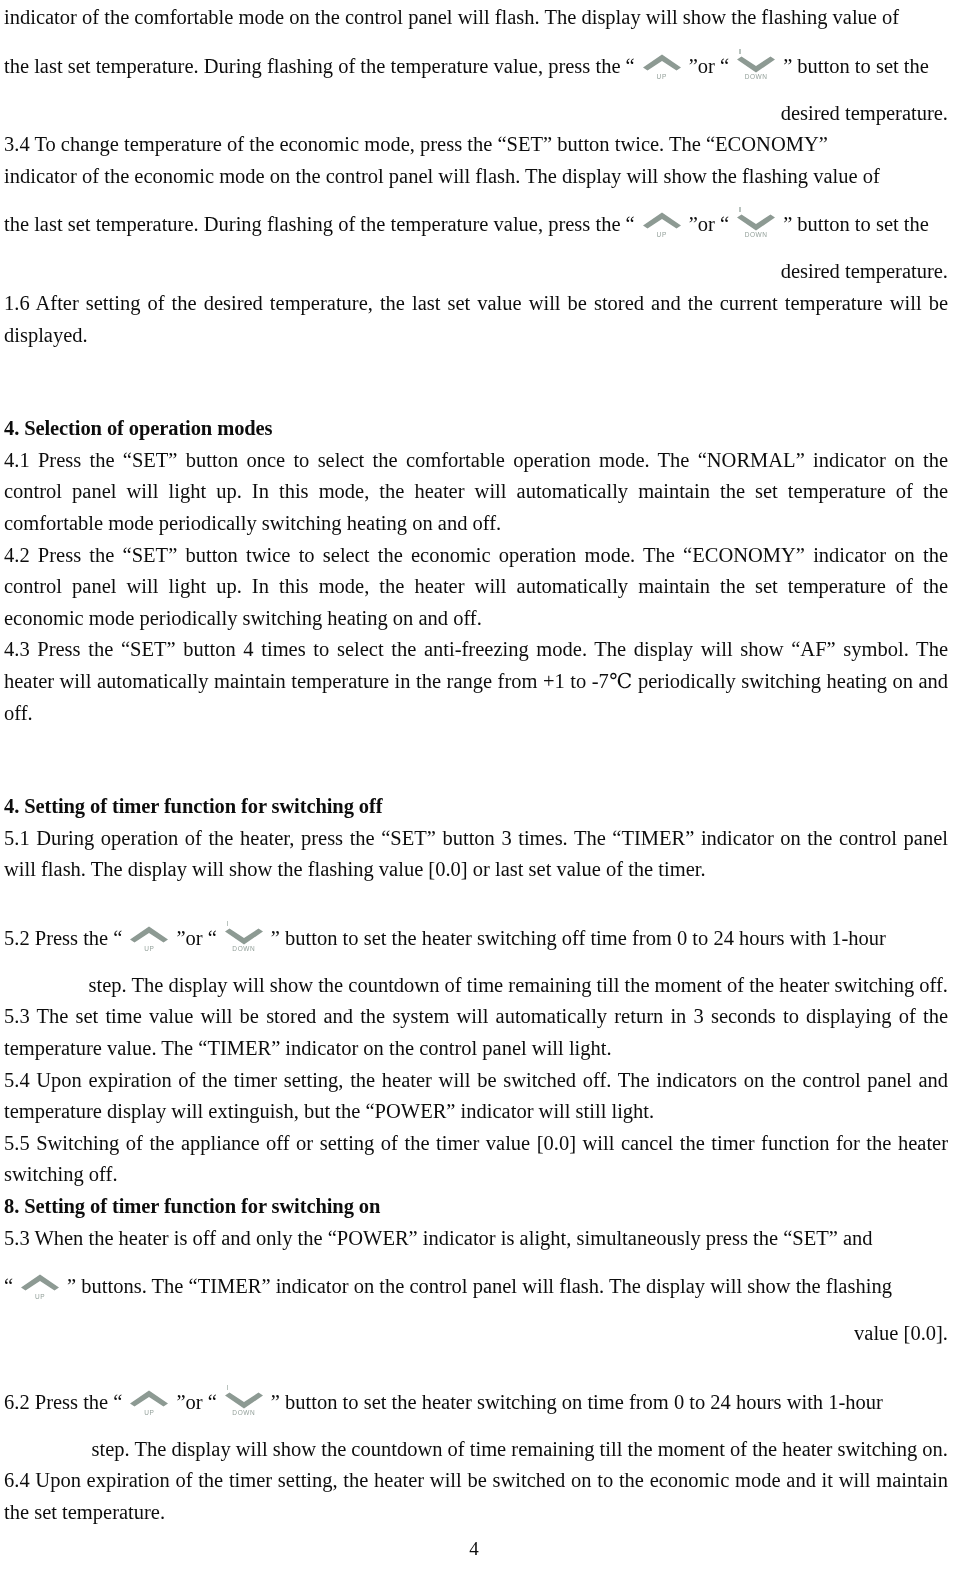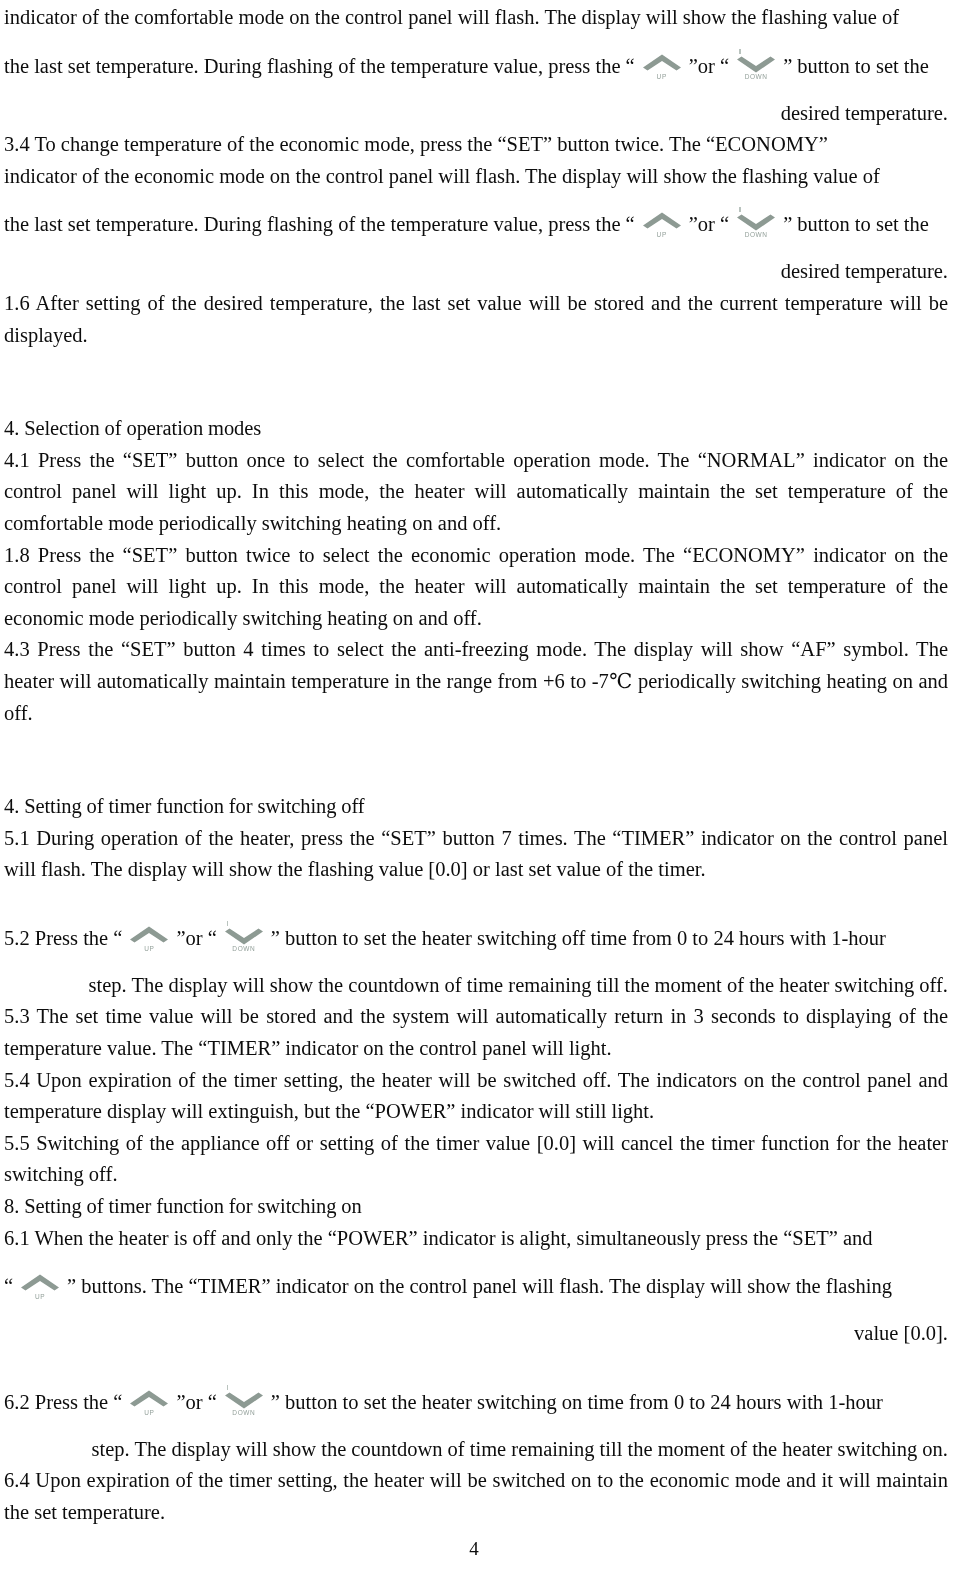--- a/index.html
+++ b/index.html
@@ -31,21 +31,21 @@
     text-align: justify;
     text-justify: inter-word;
   }
   p.para.last-normal {
     text-align: right;
   }
   p.heading {
     margin: 0;
     font-size: 20.5px;
     line-height: 31.6px;
-    font-weight: normal;
+    font-weight: bold;
     text-align: left;
     letter-spacing: -0.1px;
   }
   
   p.para.tall {
     line-height: 44px;
   }
   .spacer-sm { height: 10px; }
   .spacer-md { height: 30px; }
   .spacer-xl { height: 62px; }
@@ -160,27 +160,27 @@
     <div class="spacer-sm"></div>
 
     <p class="para last-normal">desired temperature.</p>
 
     <p class="para">1.6 After setting of the desired temperature, the last set value will be stored and the current temperature will be displayed.</p>
 
     <div class="spacer-xl"></div>
 
     <p class="heading">4. Selection of operation modes</p>
     <p class="para">4.1 Press the “SET” button once to select the comfortable operation mode. The “NORMAL” indicator on the control panel will light up. In this mode, the heater will automatically maintain the set temperature of the comfortable mode periodically switching heating on and off.</p>
-    <p class="para">1.8 Press the “SET” button twice to select the economic operation mode. The “ECONOMY” indicator on the control panel will light up. In this mode, the heater will automatically maintain the set temperature of the economic mode periodically switching heating on and off.</p>
-    <p class="para">4.3 Press the “SET” button 4 times to select the anti-freezing mode. The display will show “AF” symbol. The heater will automatically maintain temperature in the range from +6 to -7℃ periodically switching heating on and off.</p>
+    <p class="para">4.2 Press the “SET” button twice to select the economic operation mode. The “ECONOMY” indicator on the control panel will light up. In this mode, the heater will automatically maintain the set temperature of the economic mode periodically switching heating on and off.</p>
+    <p class="para">4.3 Press the “SET” button 4 times to select the anti-freezing mode. The display will show “AF” symbol. The heater will automatically maintain temperature in the range from +1 to -7℃ periodically switching heating on and off.</p>
 
     <div class="spacer-xl"></div>
 
     <p class="heading">4. Setting of timer function for switching off</p>
-    <p class="para">5.1 During operation of the heater, press the “SET” button 7 times. The “TIMER” indicator on the control panel will flash. The display will show the flashing value [0.0] or last set value of the timer.</p>
+    <p class="para">5.1 During operation of the heater, press the “SET” button 3 times. The “TIMER” indicator on the control panel will flash. The display will show the flashing value [0.0] or last set value of the timer.</p>
 
     <div class="spacer-md"></div>
 
     <p class="para tall">
       <span>5.2 Press the  “</span><span class="btn-icon up">
         <span class="chev">
           <svg viewBox="0 0 40 17" xmlns="http://www.w3.org/2000/svg" aria-hidden="true">
             <path d="M20 0.5 L39 13.5 L34.5 16.5 L20 7 L5.5 16.5 L1 13.5 Z" fill="#8d9a93"></path>
           </svg>
         </span>
@@ -198,21 +198,21 @@
 
     <div class="spacer-sm"></div>
 
     <p class="para last-normal">step. The display will show the countdown of time remaining till the moment of the heater switching off.</p>
 
     <p class="para">5.3 The set time value will be stored and the system will automatically return in 3 seconds to displaying of the temperature value. The “TIMER” indicator on the control panel will light.</p>
     <p class="para">5.4 Upon expiration of the timer setting, the heater will be switched off. The indicators on the control panel and temperature display will extinguish, but the “POWER” indicator will still light.</p>
     <p class="para">5.5 Switching of the appliance off or setting of the timer value [0.0] will cancel the timer function for the heater switching off.</p>
 
     <p class="heading">8. Setting of timer function for switching on</p>
-    <p class="para">6.1 When the heater is off and only the “POWER” indicator is alight, simultaneously press the “SET” and</p>
+    <p class="para">5.3 When the heater is off and only the “POWER” indicator is alight, simultaneously press the “SET” and</p>
 
     <div class="spacer-sm"></div>
 
     <p class="para tall">
       <span>“</span><span class="btn-icon up">
         <span class="chev">
           <svg viewBox="0 0 40 17" xmlns="http://www.w3.org/2000/svg" aria-hidden="true">
             <path d="M20 0.5 L39 13.5 L34.5 16.5 L20 7 L5.5 16.5 L1 13.5 Z" fill="#8d9a93"></path>
           </svg>
         </span>

